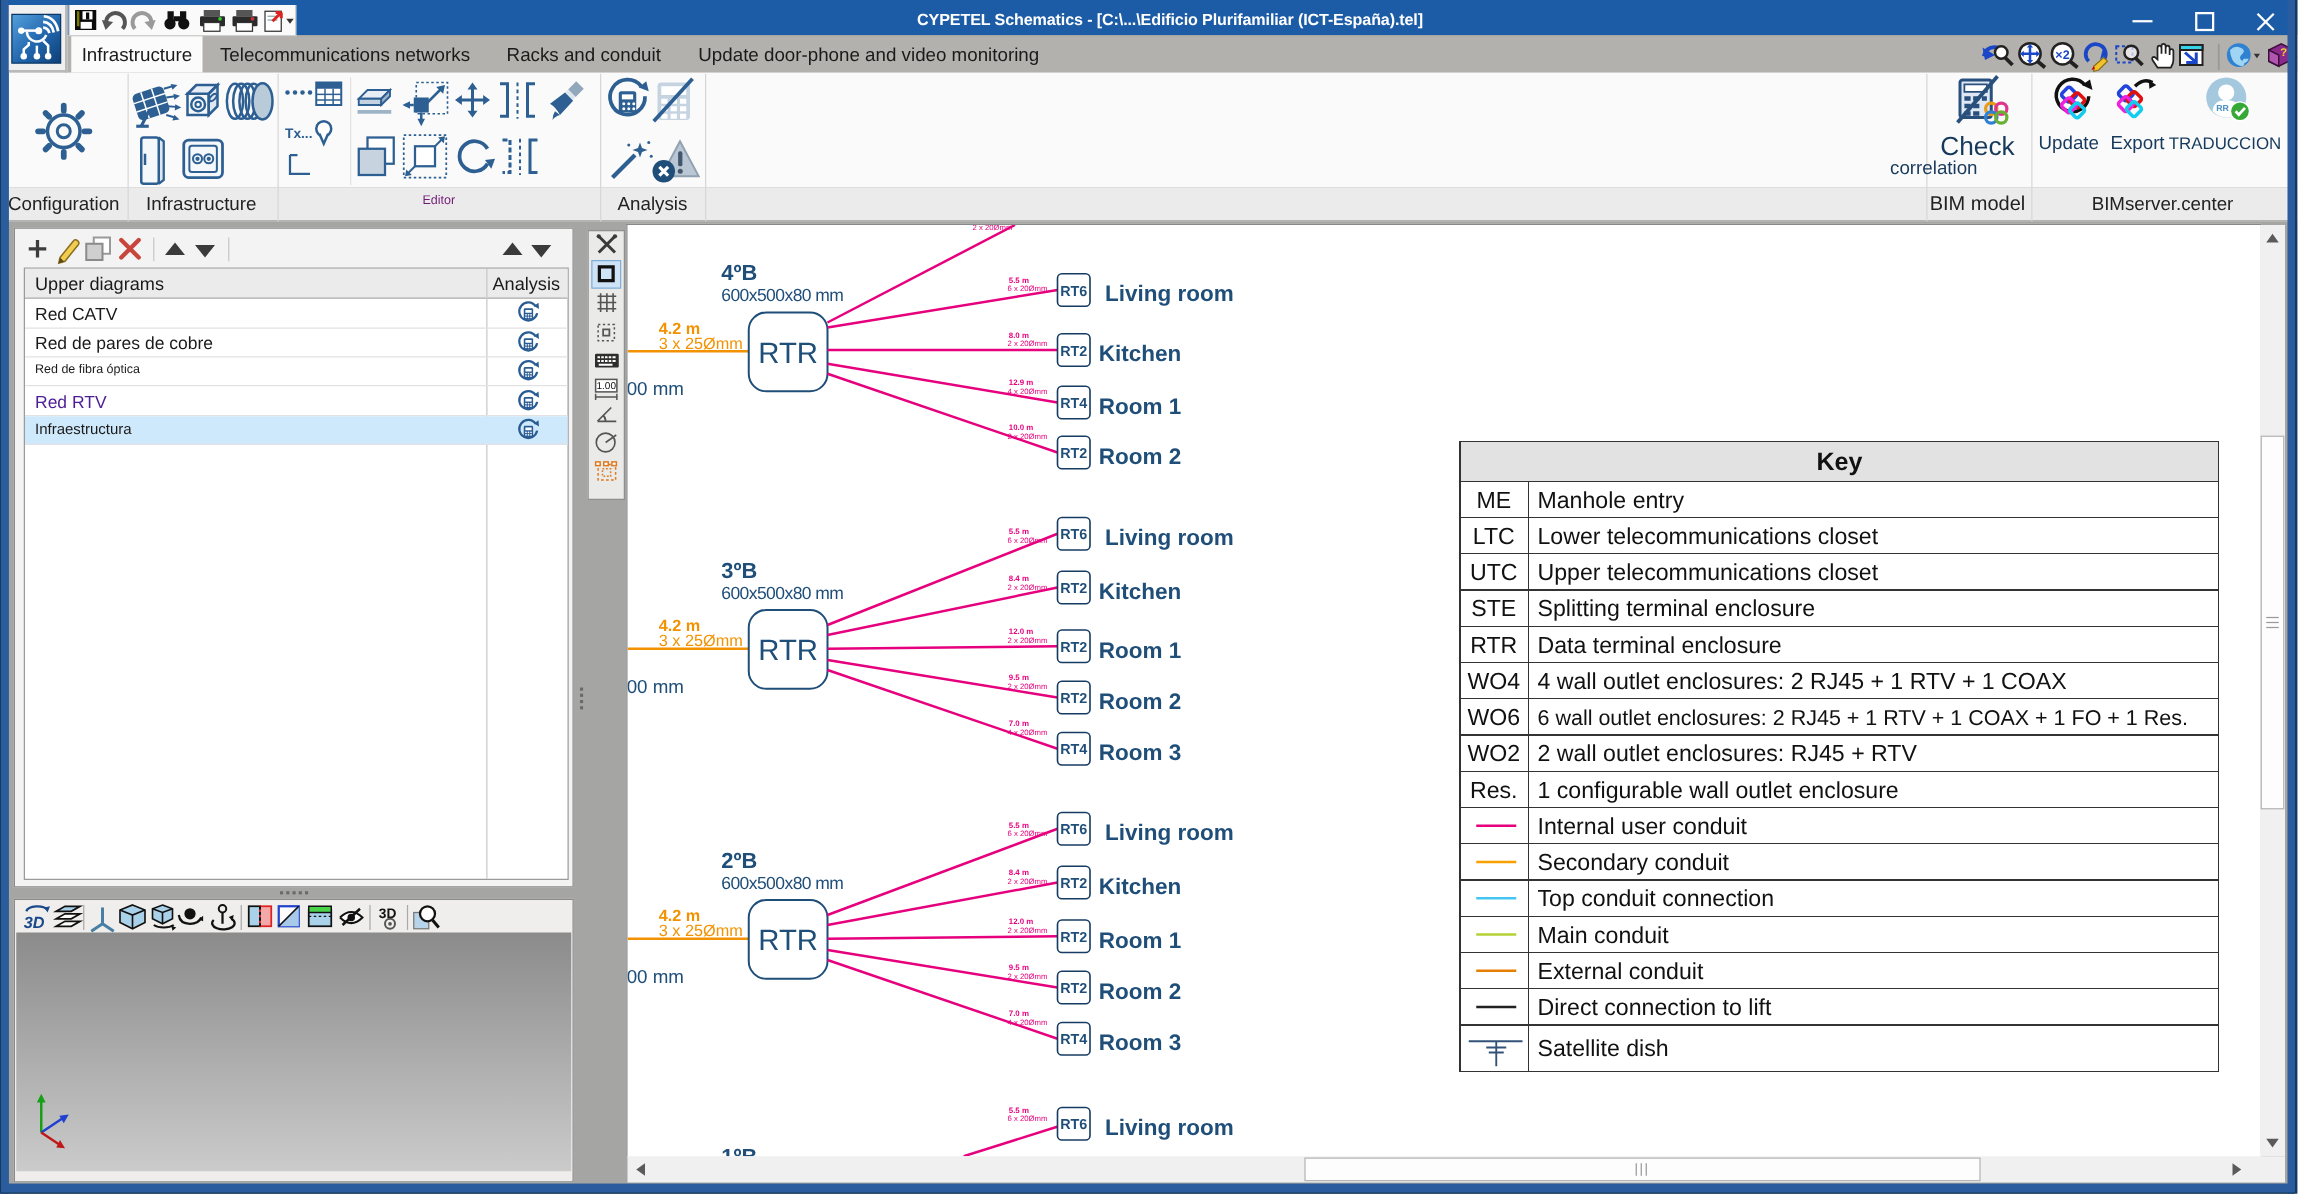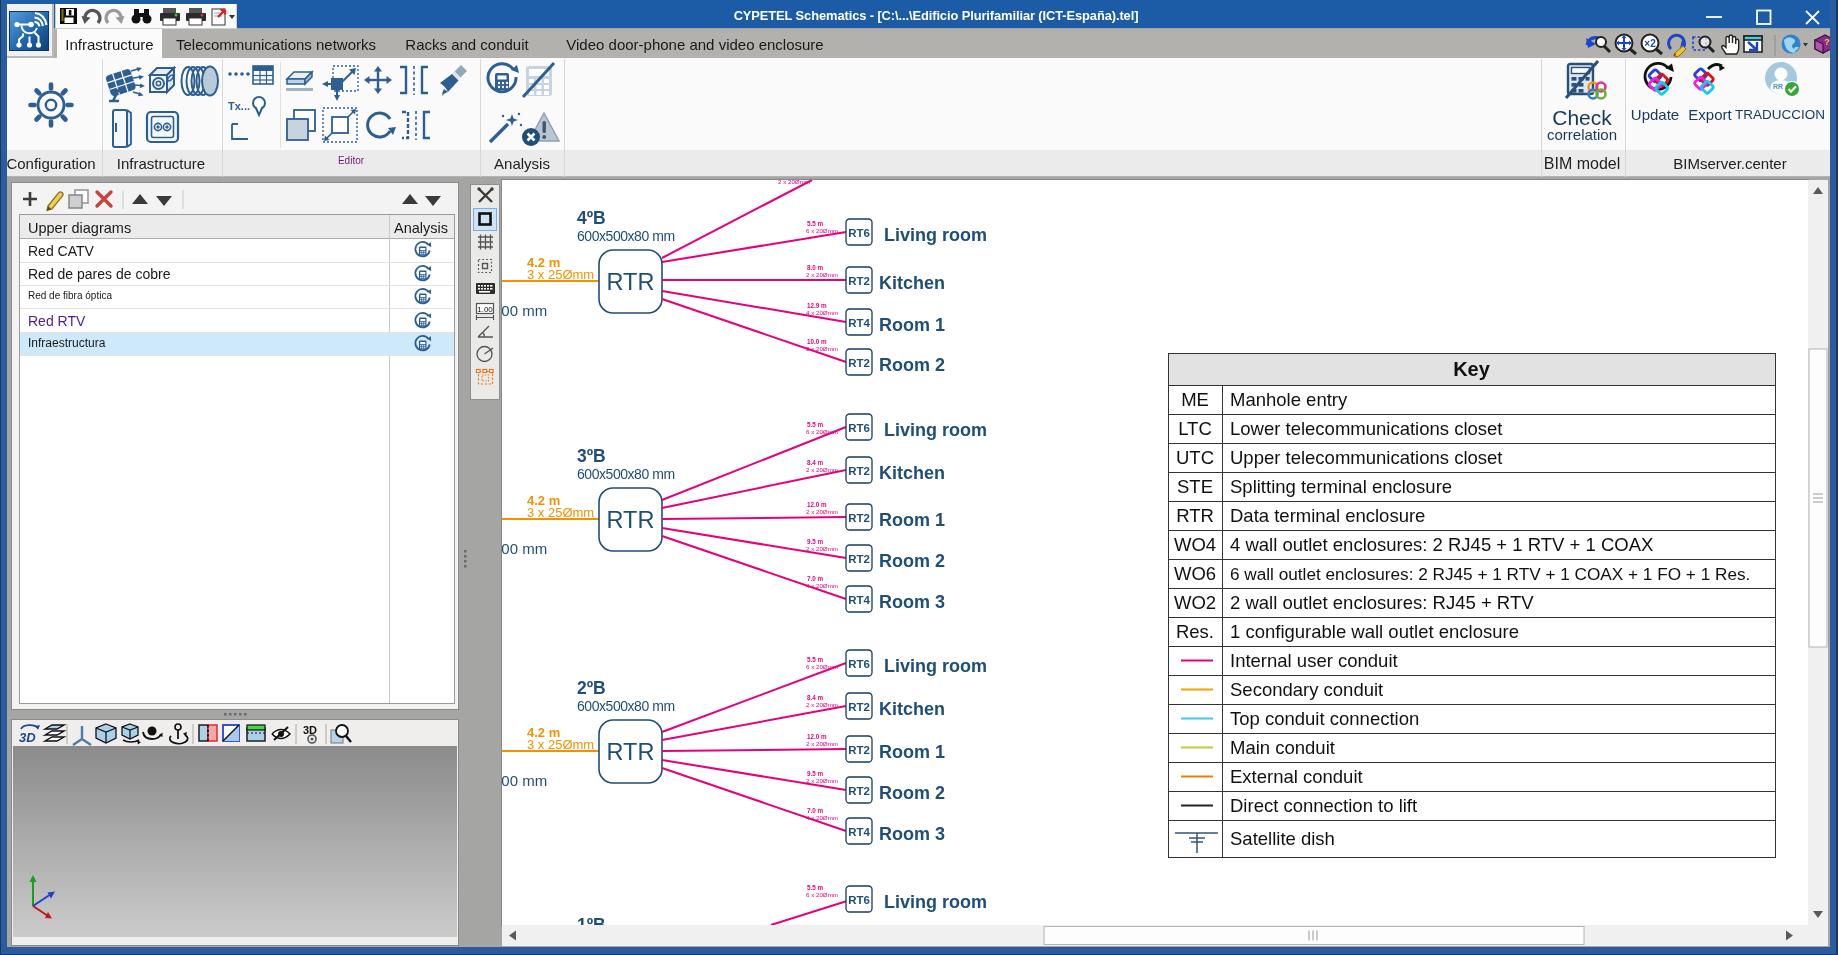--- a/index.html
+++ b/index.html
@@ -85,21 +85,21 @@
  <path d="M163 13 L170 6 M170 6 l-4.5 0 M170 6 l0 4.5" stroke="#d22" stroke-width="2.4" fill="none"></path>
  <path d="M174 11 l6 0 l-3 4 Z" fill="#333"></path>
 </g>
   </svg>
 <div class="abs" style="left:7px;top:29px;width:1831px;height:29px;background:#b3b1ae"></div>
 <div class="abs" style="left:57px;top:29px;width:105px;height:29px;background:#fbfbfb"></div>
 <div class="abs" style="left:57px;top:29px;width:790px;height:29px;font-size:15px;color:#1a1a1a">
     <span class="abs" style="left:0;width:105px;text-align:center;top:6.5px">Infrastructure</span>
     <span class="abs" style="left:106px;width:226px;text-align:center;top:6.5px">Telecommunications networks</span>
     <span class="abs" style="left:332px;width:156px;text-align:center;top:6.5px">Racks and conduit</span>
-    <span class="abs" style="left:488px;width:300px;text-align:center;top:6.5px">Video door-phone and video enclosure</span>
+    <span class="abs" style="left:488px;width:300px;text-align:center;top:6.5px">Update door-phone and video monitoring</span>
   </div>
 <svg class="abs" style="left:1585px;top:33px" width="250" height="25">
 
 <g>
       <path d="M2 12 q2 -9 12 -7" fill="none" stroke="#1a46c8" stroke-width="3"></path>
       <path d="M1 5 l2 10 8 -4 z" fill="#1a46c8"></path>
 <circle cx="16" cy="9" r="5" fill="#fff" stroke="#222" stroke-width="2"></circle>
       <line x1="19" y1="13" x2="25" y2="19" stroke="#222" stroke-width="3"></line>
     </g>
 
@@ -436,21 +436,21 @@
 <circle cx="16" cy="16" r="16" fill="#a4c8de"></circle>
 <circle cx="16" cy="12" r="6.5" fill="#fff"></circle>
 <path d="M5 27 q1 -9 11 -9 q10 0 11 9 q-5 5 -11 5 q-6 0 -11 -5" fill="#fff"></path>
 <text x="13" y="27" font-size="7" fill="#4a90c2" font-weight="bold" text-anchor="middle">RR</text>
 <circle cx="27" cy="27" r="8" fill="#fff"></circle>
       <circle cx="27" cy="27" r="7" fill="#35a835"></circle>
 <path d="M23.5 27 l2.5 2.7 5 -5.4" fill="none" stroke="#fff" stroke-width="2.2"></path>
     </g>
 </svg>
 <div class="abs" style="left:1512px;top:106px;width:140px;text-align:center;font-size:21px;color:#16395c">Check</div>
-<div class="abs" style="left:1512px;top:126px;width:140px;text-align:center;font-size:15px;color:#16395c">correlation</div>
+<div class="abs" style="left:1512px;top:126px;width:140px;text-align:left;font-size:15px;color:#16395c">correlation</div>
 <div class="abs" style="left:1585px;top:106px;width:140px;text-align:center;font-size:15px;color:#16395c">Update</div>
 <div class="abs" style="left:1640px;top:106px;width:140px;text-align:center;font-size:15px;color:#16395c">Export</div>
 <div class="abs" style="left:1710px;top:107px;width:140px;text-align:center;font-size:13.5px;color:#16395c">TRADUCCION</div>
 <div class="abs" style="left:11px;top:182px;width:448px;height:528px;background:#f3f3f3;border:1px solid #8a8a8a"></div>
 <svg class="abs" style="left:16px;top:188px" width="440" height="24">
 <g stroke="#3c3c3c" stroke-width="2.6" fill="none">
 <path d="M14 4 v14 M7 11 h14"></path>
 </g>
 
 <g transform="translate(28,0)">

